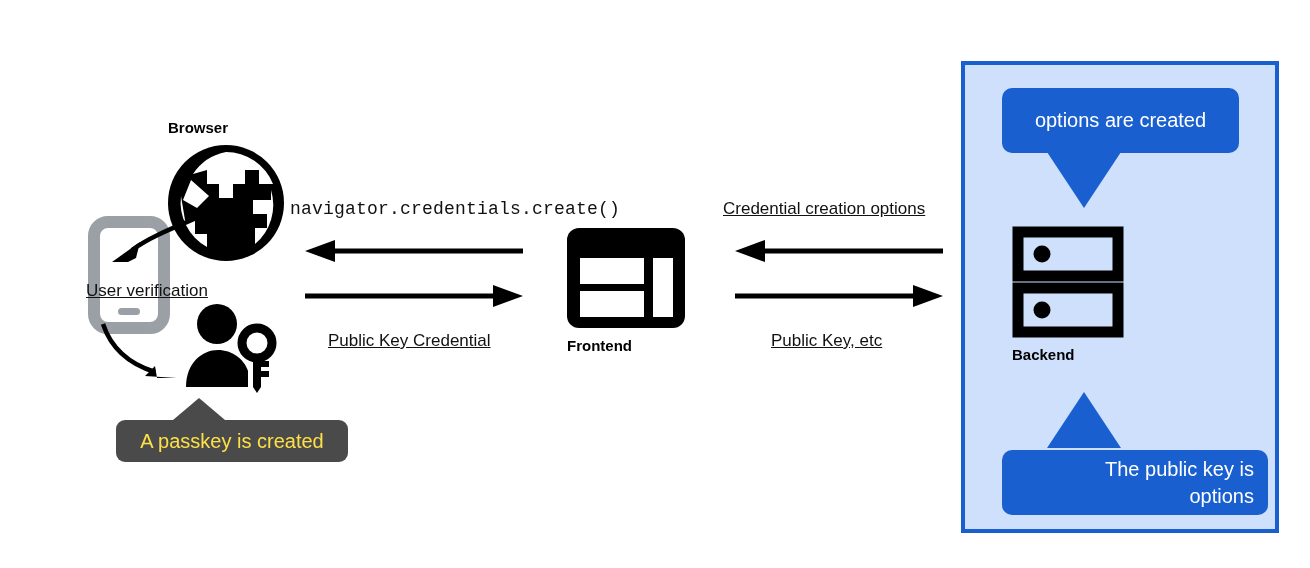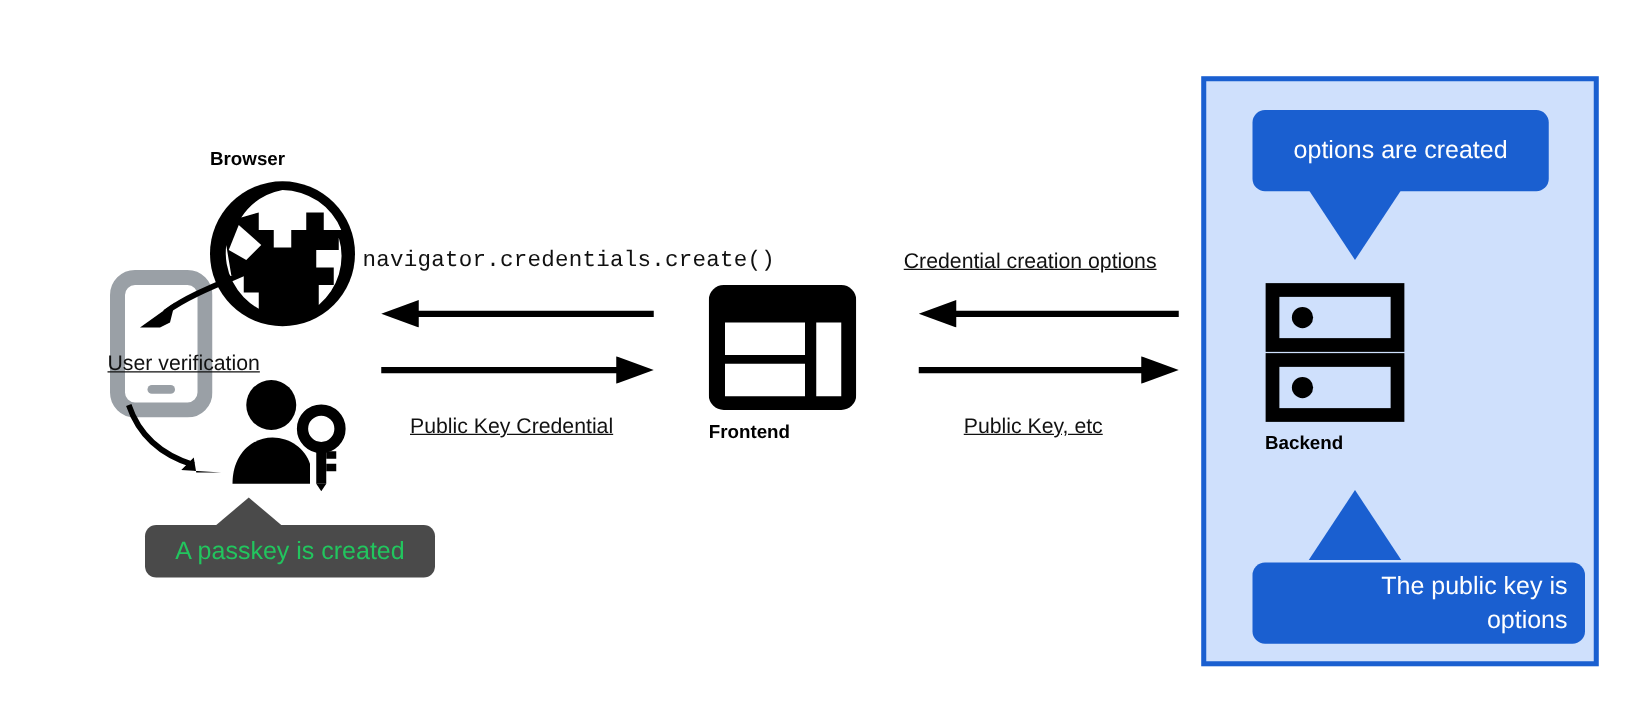--- a/index.html
+++ b/index.html
@@ -82,21 +82,21 @@
     width: 0; height: 0;
     border-left: 37px solid transparent;
     border-right: 37px solid transparent;
     border-bottom: 56px solid #1a5fd0;
   }
 
   
   #passkey-tooltip-box {
     background: #4a4a4a;
     border-radius: 9px;
-    color: #22c55e;
+    color: #fde047;
     font-family: "Liberation Sans", sans-serif;
     font-size: 20px;
     display: flex;
     align-items: center;
     justify-content: center;
     padding: 0 18px;
     box-sizing: border-box;
   }
   #passkey-tooltip-tail {
     width: 0; height: 0;

